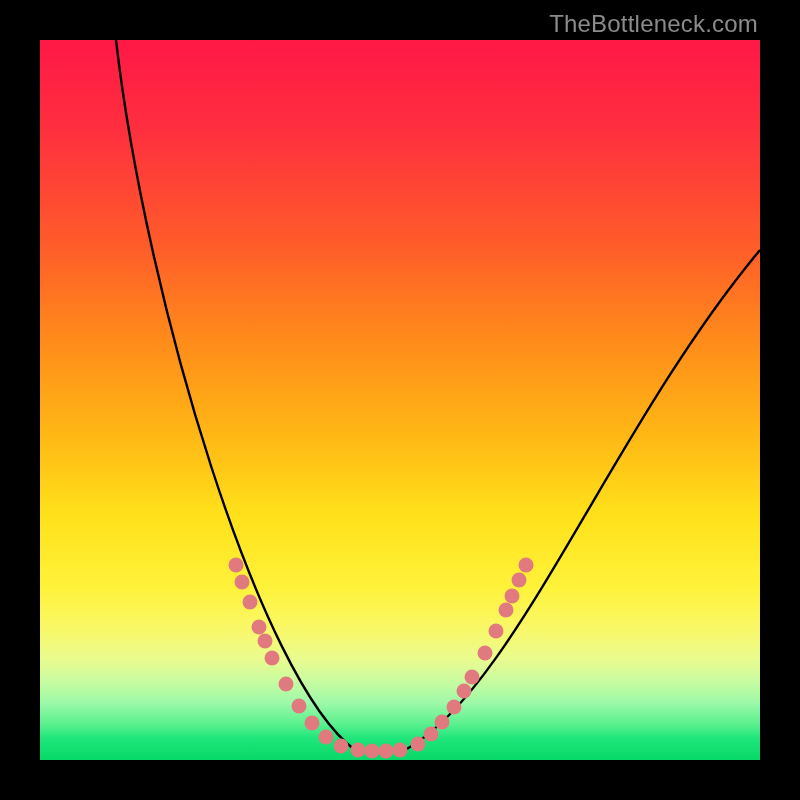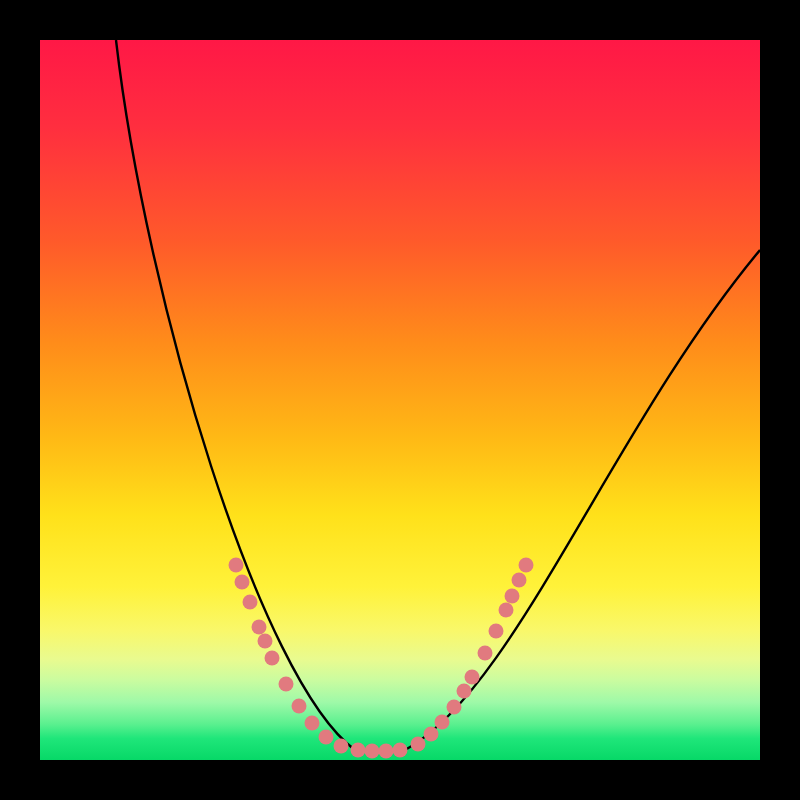--- a/index.html
+++ b/index.html
@@ -73,20 +73,21 @@
     fill: #e17a7f;
     stroke: #e17a7f;
     stroke-width: 0;
   }
 </style>
 </head>
 <body>
 
 <div class="canvas">
 
+  <div class="watermark">TheBottleneck.com</div>
 
   <div class="plot-area">
     <svg class="curve" viewBox="0 0 720 720" preserveAspectRatio="none">
 
       <path id="left-limb" class="curve-path" d="M 76 0 C 106 260, 220 640, 315 710"></path>
 
       <path id="valley" class="flat-seg" d="M 315 710 Q 340 713, 365 710"></path>
 
       <path id="right-limb" class="curve-path" d="M 365 710 C 475 650, 570 390, 720 210"></path>
 

